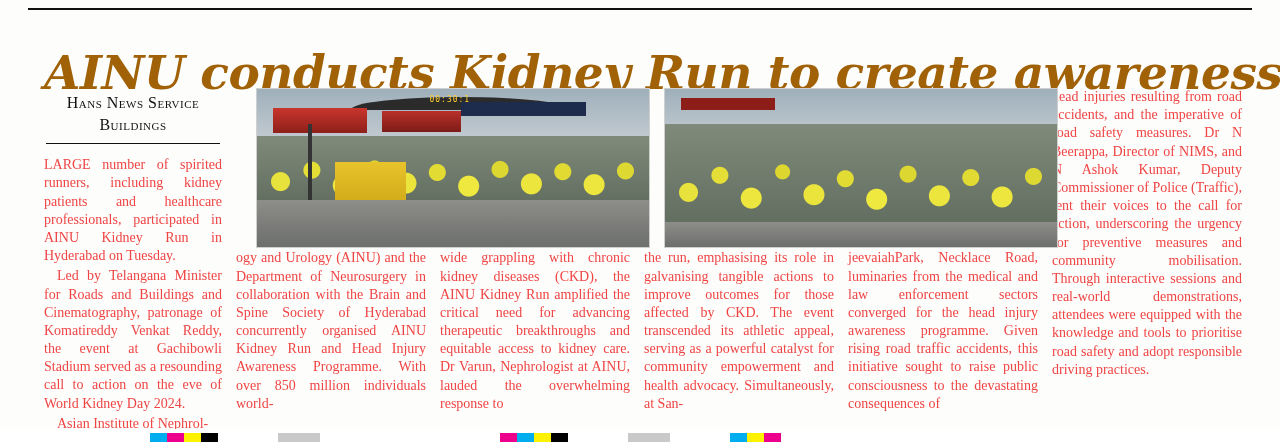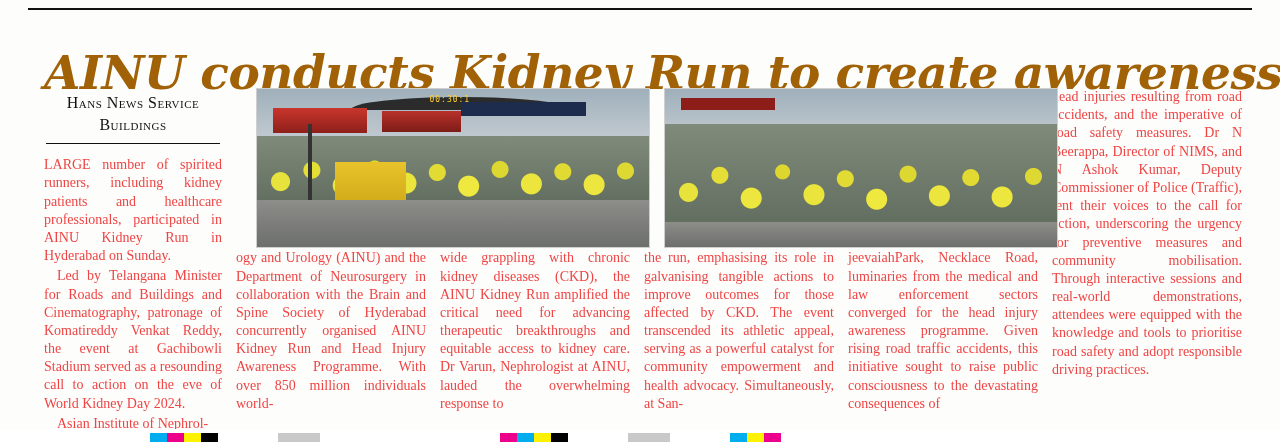--- a/index.html
+++ b/index.html
@@ -183,21 +183,21 @@
   <h1 class="headline">AINU conducts Kidney Run to create awareness</h1>
 
   <div class="body-area">
 
     <div class="col1 stack">
       <div class="byline">
         <span>Hans News Service</span>
         <span class="b2">Buildings</span>
       </div>
       <div class="byline-rule"></div>
-      <p class="para drop-start">LARGE number of spirited runners, including kidney patients and healthcare professionals, participated in AINU Kidney Run in Hyderabad on Sunday.</p>
+      <p class="para drop-start">LARGE number of spirited runners, including kidney patients and healthcare professionals, participated in AINU Kidney Run in Hyderabad on Tuesday.</p>
       <p class="para indent">Led by Telangana Minister for Roads and Buildings and Cinematography, patronage of Komatireddy Venkat Reddy, the event at Gachibowli Stadium served as a resounding call to action on the eve of World Kidney Day 2024.</p>
       <p class="para indent">Asian Institute of Nephrol-</p>
     </div>
 
     <div class="photoA stack">
       <div class="photo">
         <div class="roof"></div>
         <div class="sky"></div>
         <div class="arch"></div>
         <div class="tent"></div>

